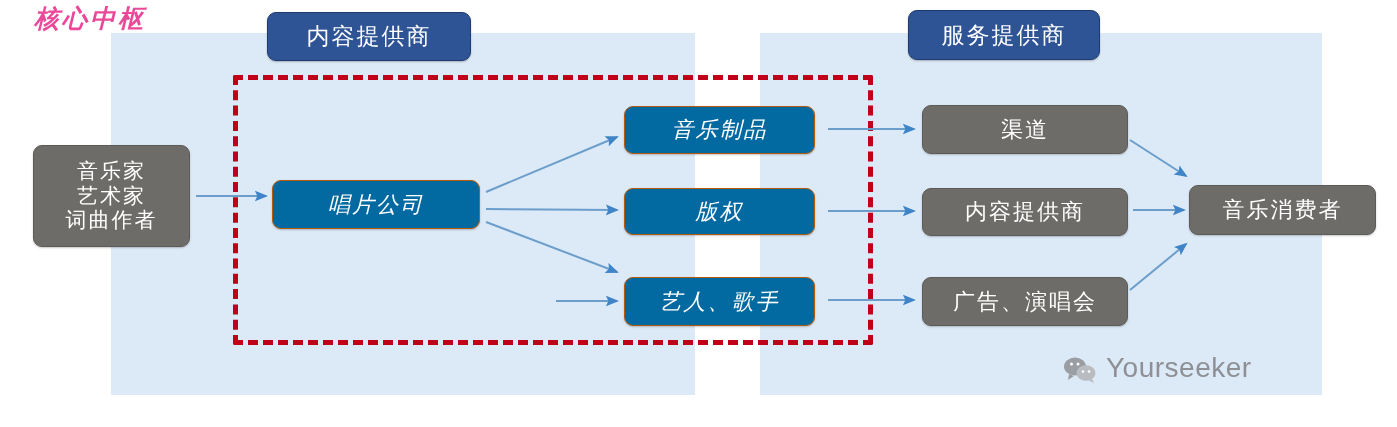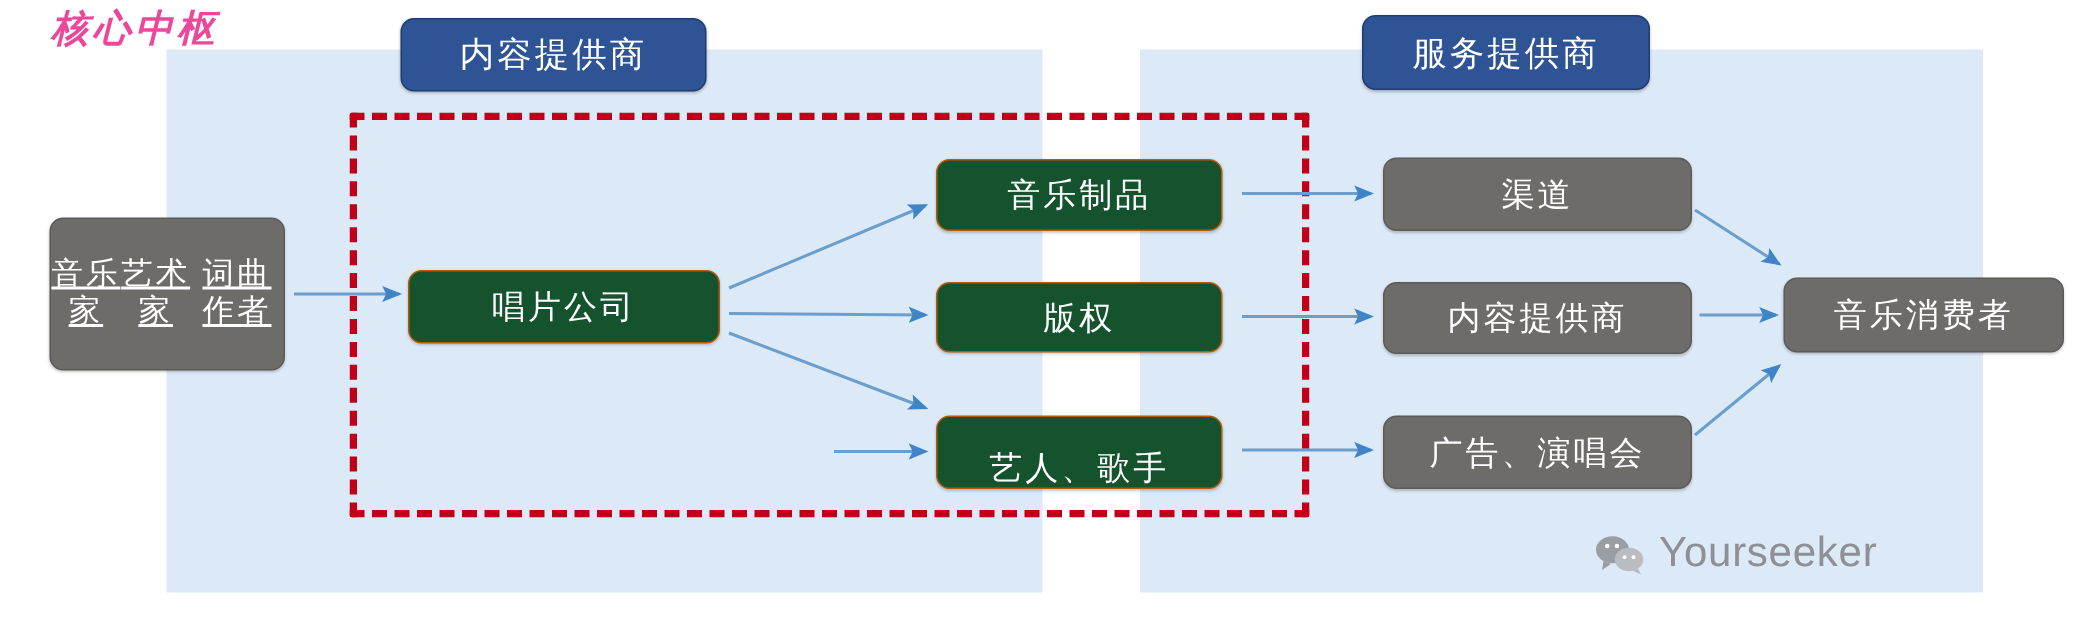--- a/index.html
+++ b/index.html
@@ -46,34 +46,34 @@
     display:flex;align-items:center;justify-content:center;
     color:#ffffff;
     font-size:22px;
     letter-spacing:2px;
     text-align:center;
     box-shadow:0 1px 2px rgba(0,0,0,.22);
     z-index:6;
     line-height:1.18;
   }
   .gray{background:#6e6c69;border:1px solid #5d5b58;}
-  .orange{background:#14532d;border:1px solid #b65a0a;}
+  .orange{background:#0369a1;border:1px solid #b65a0a;font-style:italic;}
 
-  .n-creators{left:33px;top:145px;width:155px;height:100px;flex-direction:row;font-size:21px;text-decoration:underline;}
+  .n-creators{left:33px;top:145px;width:155px;height:100px;flex-direction:column;font-size:21px;}
   .n-creators span{display:block;}
 
   .n-label{left:325px;top:115px;width:180px;height:36px;
     color:#ec4899;font-weight:bold;font-style:italic;font-size:25px;
     letter-spacing:3px;display:flex;align-items:center;justify-content:center;z-index:7;}
 
   .n-record{left:272px;top:180px;width:206px;height:47px;}
   .n-agency{left:348px;top:279px;width:199px;height:45px;background:#6e6c69;}
   .n-products{left:624px;top:106px;width:189px;height:46px;}
   .n-copyright{left:624px;top:188px;width:189px;height:45px;}
-  .n-artists{left:624px;top:277px;width:189px;height:47px;align-items:flex-end;}
+  .n-artists{left:624px;top:277px;width:189px;height:47px;}
   .n-channel{left:922px;top:105px;width:204px;height:47px;}
   .n-tvfilm{left:922px;top:188px;width:204px;height:46px;}
   .n-adconcert{left:922px;top:277px;width:204px;height:47px;}
   .n-consumer{left:1189px;top:185px;width:185px;height:48px;}
 
   svg.arrows{position:absolute;left:0;top:0;width:1397px;height:427px;z-index:5;}
 
   .wm{
     position:absolute;left:1063px;top:352px;
     display:flex;align-items:flex-end;gap:9px;z-index:8;

